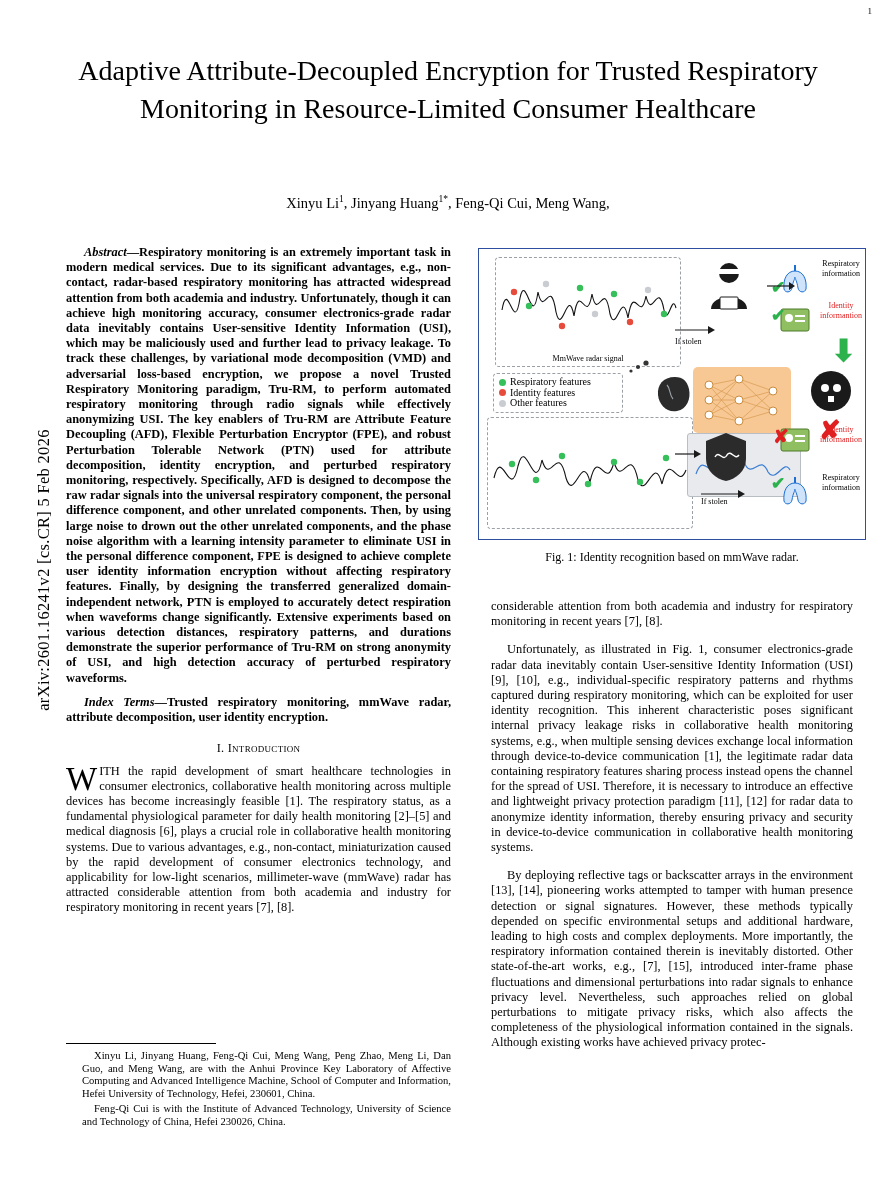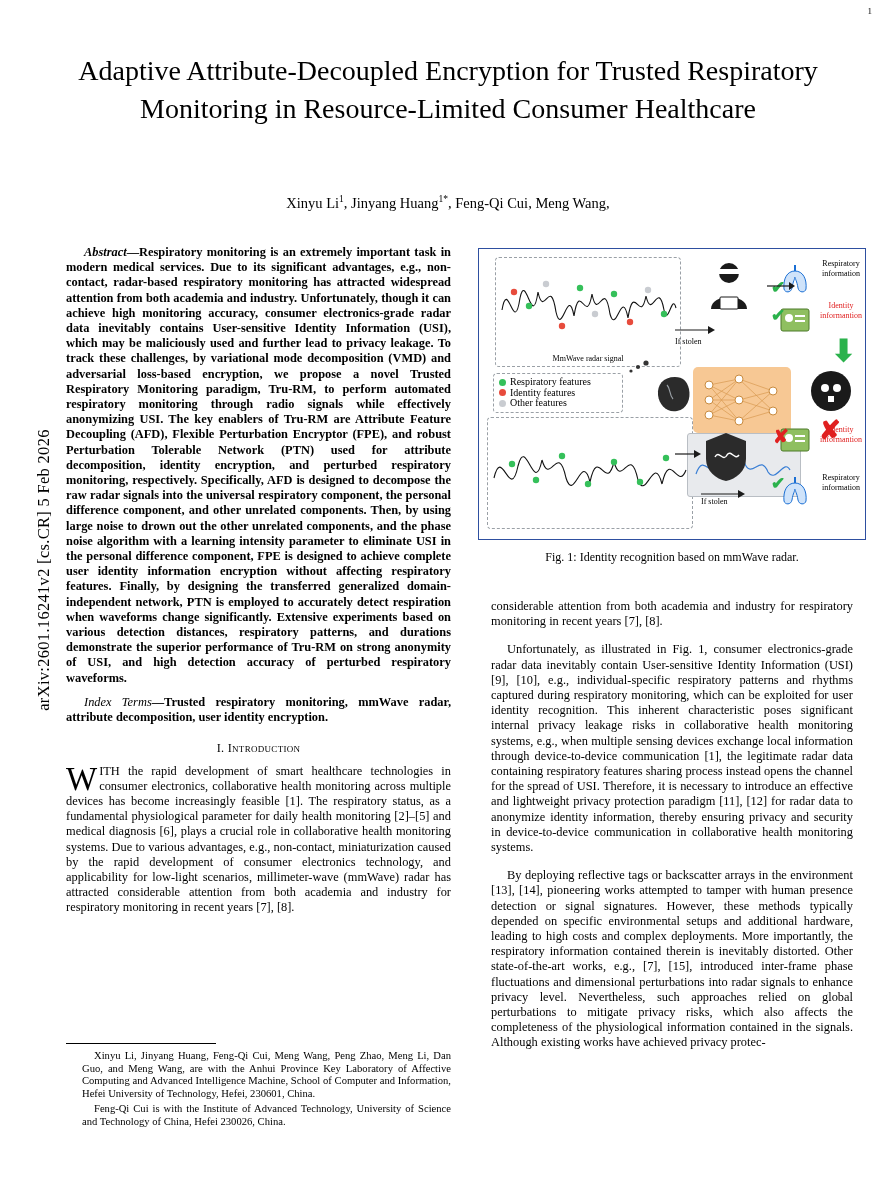--- a/index.html
+++ b/index.html
@@ -80,21 +80,21 @@
     text-align: justify;
     text-indent: 18px;
   }
   .abstract .lead { font-style: italic; font-weight: bold; }
   .indexterms {
     margin-top: 9px;
     font-weight: bold;
     text-indent: 18px;
     text-align: justify;
   }
-  .indexterms .lead { font-style: italic; font-weight: normal; }
+  .indexterms .lead { font-style: italic; font-weight: bold; }
   .sec-head {
     margin-top: 16px;
     margin-bottom: 7px;
     text-align: center;
     font-size: 12.2px;
     font-variant: small-caps;
     letter-spacing: 0.3px;
   }
   p.body {
     margin: 13px;

